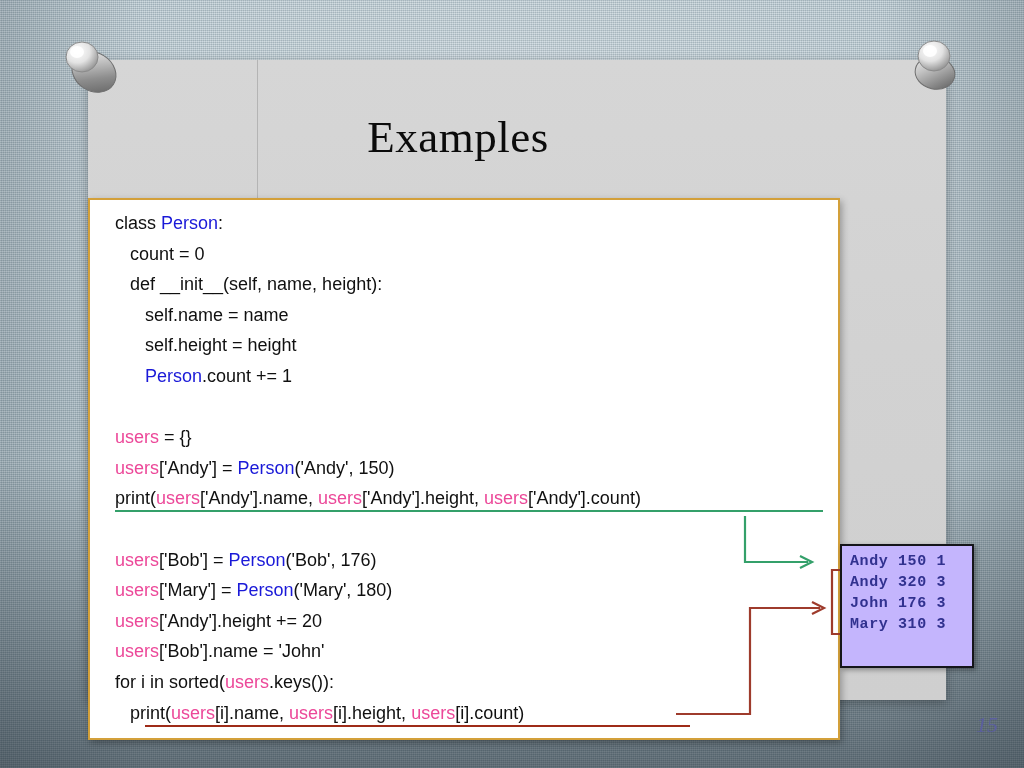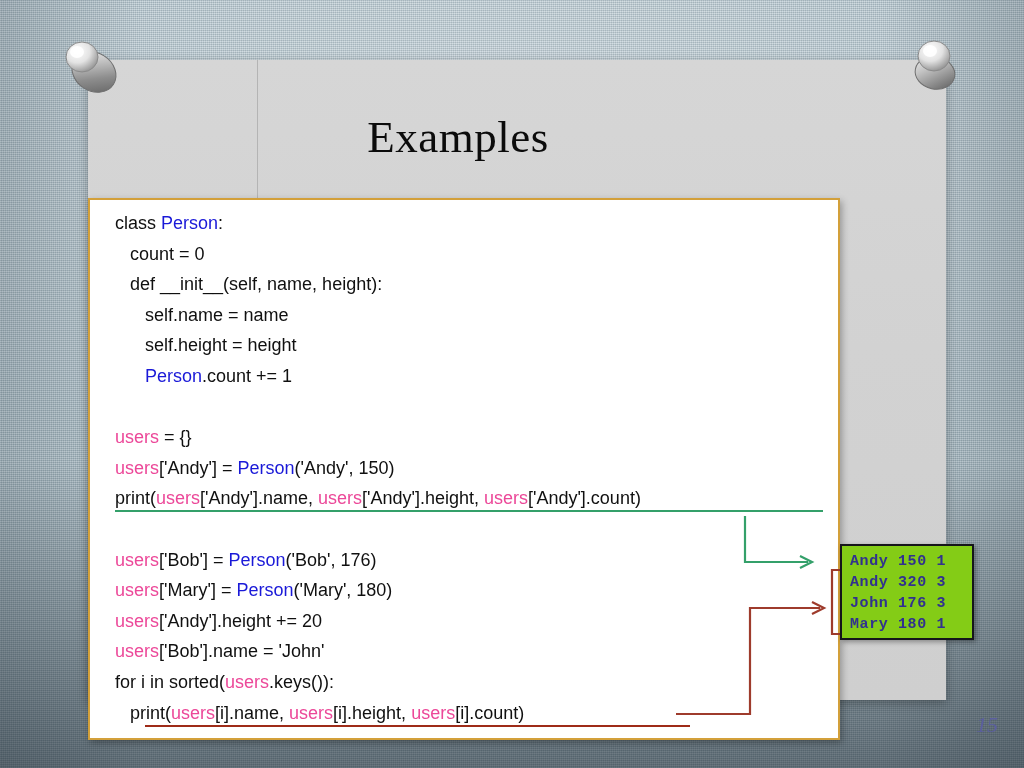--- a/index.html
+++ b/index.html
@@ -66,22 +66,22 @@
   .ul-green{
     position:absolute;left:0;bottom:2px;height:2px;background:#34a06a;
   }
   .ul-red{
     position:absolute;left:30px;bottom:1px;height:2px;background:#9e2b18;
   }
   
   #connectors{position:absolute;inset:0;z-index:6;pointer-events:none;}
   
   #output-box{
-    position:absolute;left:840px;top:544px;width:134px;height:96px;z-index:7;
-    background:#84cc16;
+    position:absolute;left:840px;top:544px;width:134px;height:124px;z-index:7;
+    background:#c4b5fd;
     border:2px solid #15151a;
     box-sizing:border-box;
     box-shadow:2px 2px 5px rgba(0,0,0,.35);
     padding:5px 0 0 8px;
   }
   .out-row{
     font-family:"Liberation Mono","DejaVu Sans Mono",monospace;
     font-size:15px;line-height:21px;font-weight:bold;color:#31318f;
     letter-spacing:.6px;white-space:pre;
   }
@@ -122,21 +122,21 @@
     <path d="M676,714 L750,714 L750,608 L820,608" fill="none" stroke="#9e3b2c" stroke-width="2.2"></path>
     <path d="M812,602 L824,608 L812,614" fill="none" stroke="#9e3b2c" stroke-width="2.2"></path>
     <path d="M840,570 L832,570 L832,634 L840,634" fill="none" stroke="#9e3b2c" stroke-width="2.2"></path>
   </g>
 </svg>
 
 <div id="output-box">
   <div class="out-row">Andy 150 1</div>
   <div class="out-row">Andy 320 3</div>
   <div class="out-row">John 176 3</div>
-  <div class="out-row">Mary 180 1</div>
+  <div class="out-row">Mary 310 3</div>
 </div>
 
 <svg class="pin" id="pin-left" viewBox="0 0 70 74">
   <defs>
     <linearGradient id="shaftL" x1="0" y1="0" x2="1" y2="1">
       <stop offset="0%" stop-color="#fafafa"></stop>
         <stop offset="30%" stop-color="#c9c9c9"></stop>
       <stop offset="62%" stop-color="#8d8d8d"></stop>
         <stop offset="100%" stop-color="#5c5c5c"></stop>
     </linearGradient>

